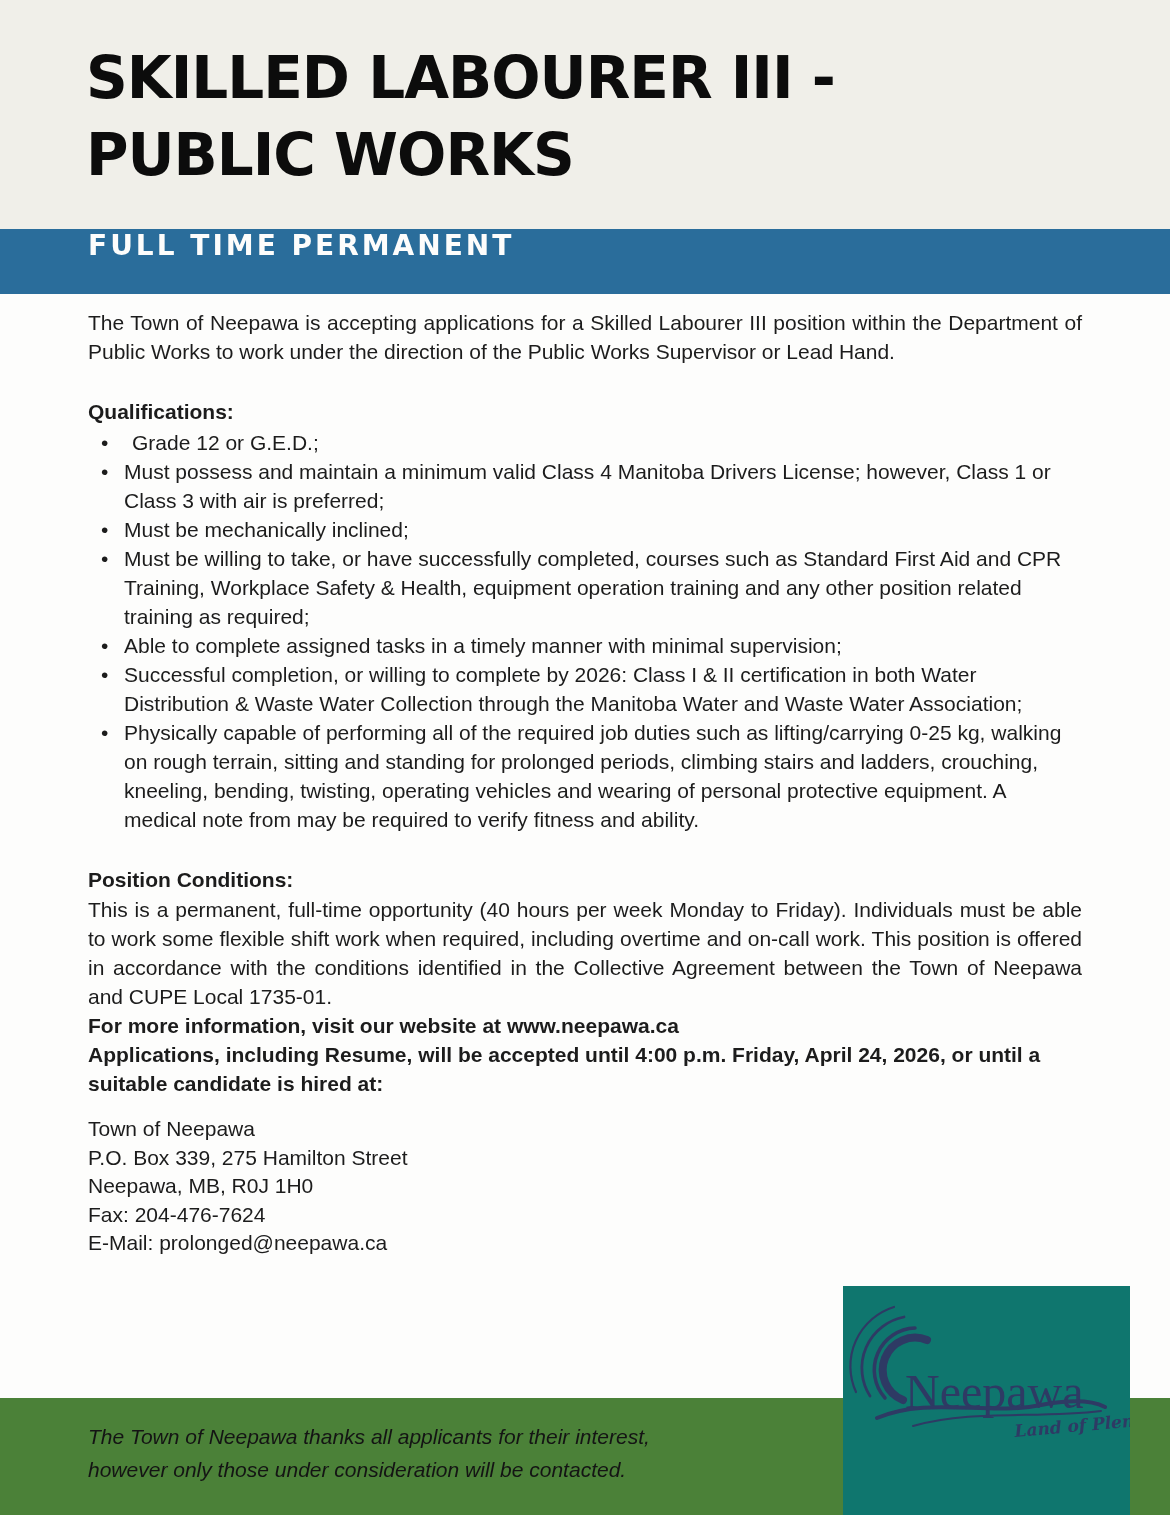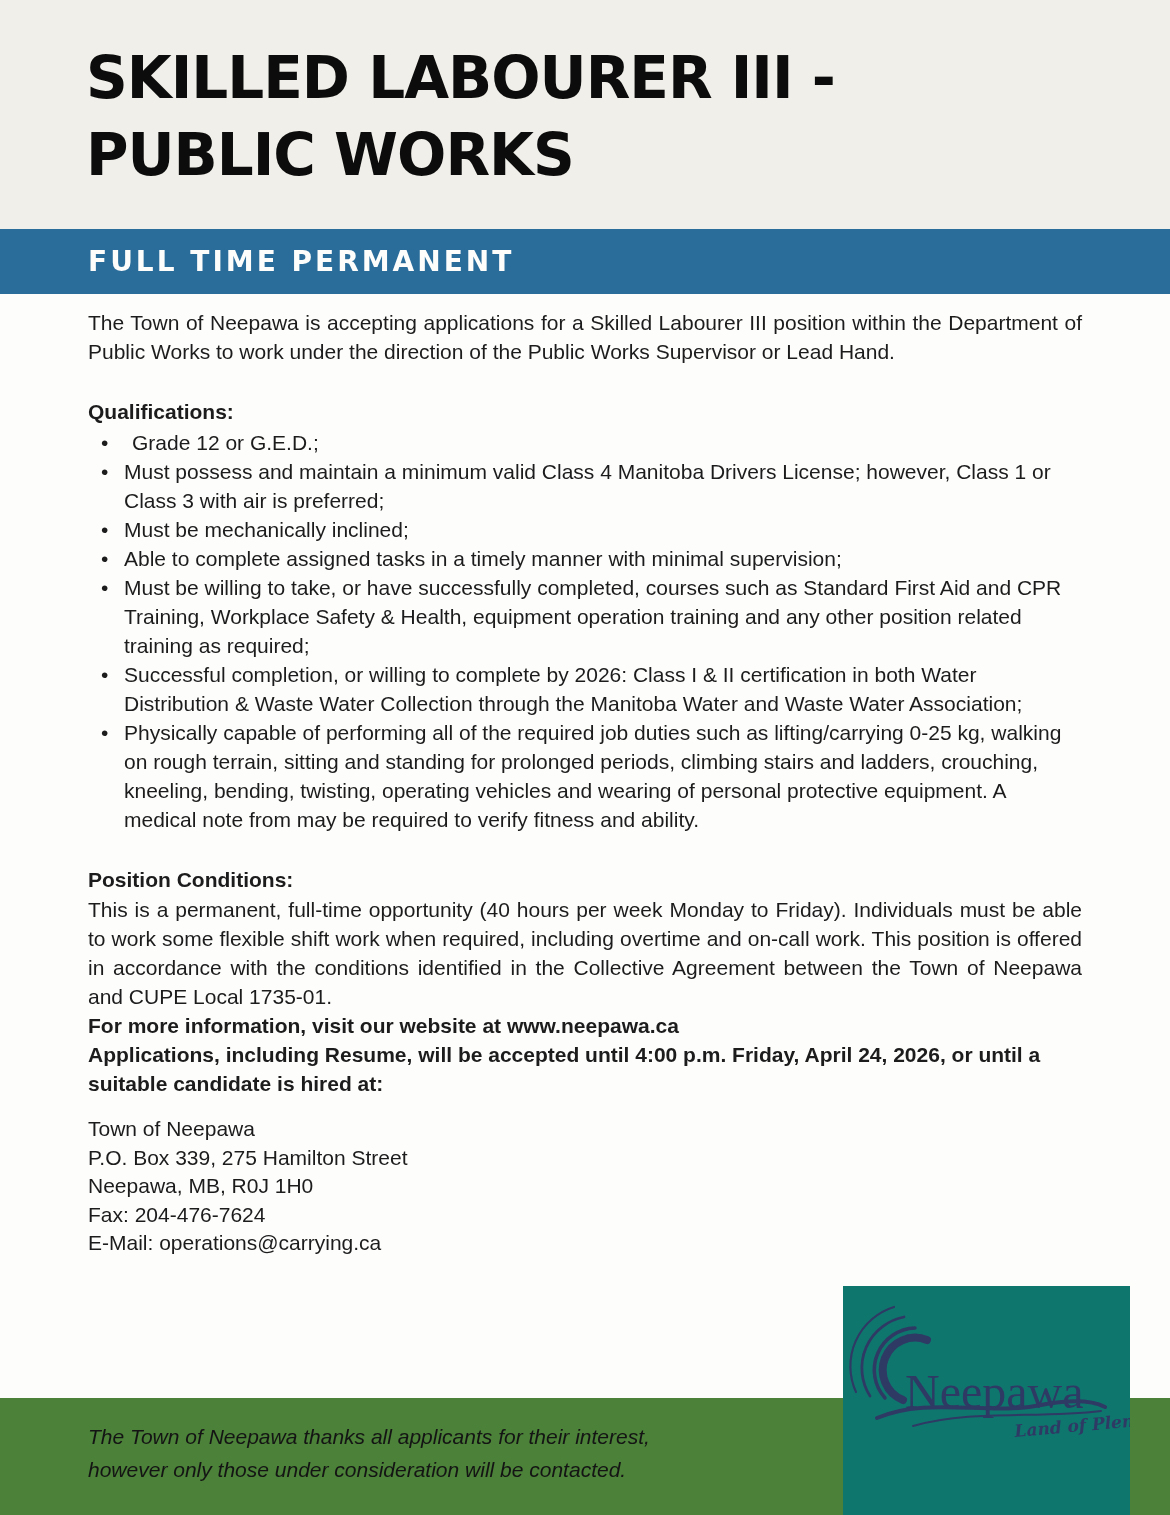--- a/index.html
+++ b/index.html
@@ -34,21 +34,21 @@
     color: #0C0C0C;
   }
   
   .banner {
     position: absolute;
     top: 229px; left: 0;
     width: 100%;
     height: 65px;
     background: #2A6D9B;
     display: flex;
-    align-items: center;
+    align-items: flex-start;
     padding-left: 88px;
   }
   .banner-label {
     color: #FDFDFC;
     font-family: "DejaVu Sans", sans-serif;
     font-weight: 700;
     font-size: 28px;
     letter-spacing: 3px;
   }
   
@@ -129,39 +129,39 @@
 
   <main class="content">
 
     <p class="intro justify">The Town of Neepawa is accepting applications for a Skilled Labourer III position within the Department of Public Works to work under the direction of the Public Works Supervisor or Lead Hand.</p>
 
     <h2 class="section-heading">Qualifications:</h2>
     <ul class="quals-list">
       <li class="extra-space">Grade 12 or G.E.D.;</li>
       <li>Must possess and maintain a minimum valid Class 4 Manitoba Drivers License; however, Class 1 or Class 3 with air is preferred;</li>
       <li>Must be mechanically inclined;</li>
+      <li>Must be willing to take, or have successfully completed, courses such as Standard First Aid and CPR Training, Workplace Safety &amp; Health, equipment operation training and any other position related training as required;</li>
       <li>Able to complete assigned tasks in a timely manner with minimal supervision;</li>
-      <li>Must be willing to take, or have successfully completed, courses such as Standard First Aid and CPR Training, Workplace Safety &amp; Health, equipment operation training and any other position related training as required;</li>
       <li>Successful completion, or willing to complete by 2026: Class I &amp; II certification in both Water Distribution &amp; Waste Water Collection through the Manitoba Water and Waste Water Association;</li>
       <li>Physically capable of performing all of the required job duties such as lifting/carrying 0-25 kg, walking on rough terrain, sitting and standing for prolonged periods, climbing stairs and ladders, crouching, kneeling, bending, twisting, operating vehicles and wearing of personal protective equipment. A medical note from may be required to verify fitness and ability.</li>
     </ul>
 
     <h2 class="section-heading">Position Conditions:</h2>
     <p class="pc-body justify">This is a permanent, full-time opportunity (40 hours per week Monday to Friday). Individuals must be able to work some flexible shift work when required, including overtime and on-call work. This position is offered in accordance with the conditions identified in the Collective Agreement between the Town of Neepawa and CUPE Local 1735-01.</p>
 
     <p class="bold-para">For more information, visit our website at www.neepawa.ca</p>
 
     <p class="bold-para">Applications, including Resume, will be accepted until 4:00 p.m. Friday, April 24, 2026, or until a suitable candidate is hired at:</p>
 
     <div class="contact">
       <div>Town of Neepawa</div>
       <div>P.O. Box 339, 275 Hamilton Street</div>
       <div>Neepawa, MB, R0J 1H0</div>
       <div>Fax: 204-476-7624</div>
-      <div>E-Mail: operations@carrying.ca</div>
+      <div>E-Mail: prolonged@neepawa.ca</div>
     </div>
 
   </main>
 
   <footer class="footer-bar">
     <p class="footer-note">The Town of Neepawa thanks all applicants for their interest, however only those under consideration will be contacted.</p>
   </footer>
 
   <div class="logo-box">
     <svg width="287" height="229" viewBox="0 0 287 229" xmlns="http://www.w3.org/2000/svg">

